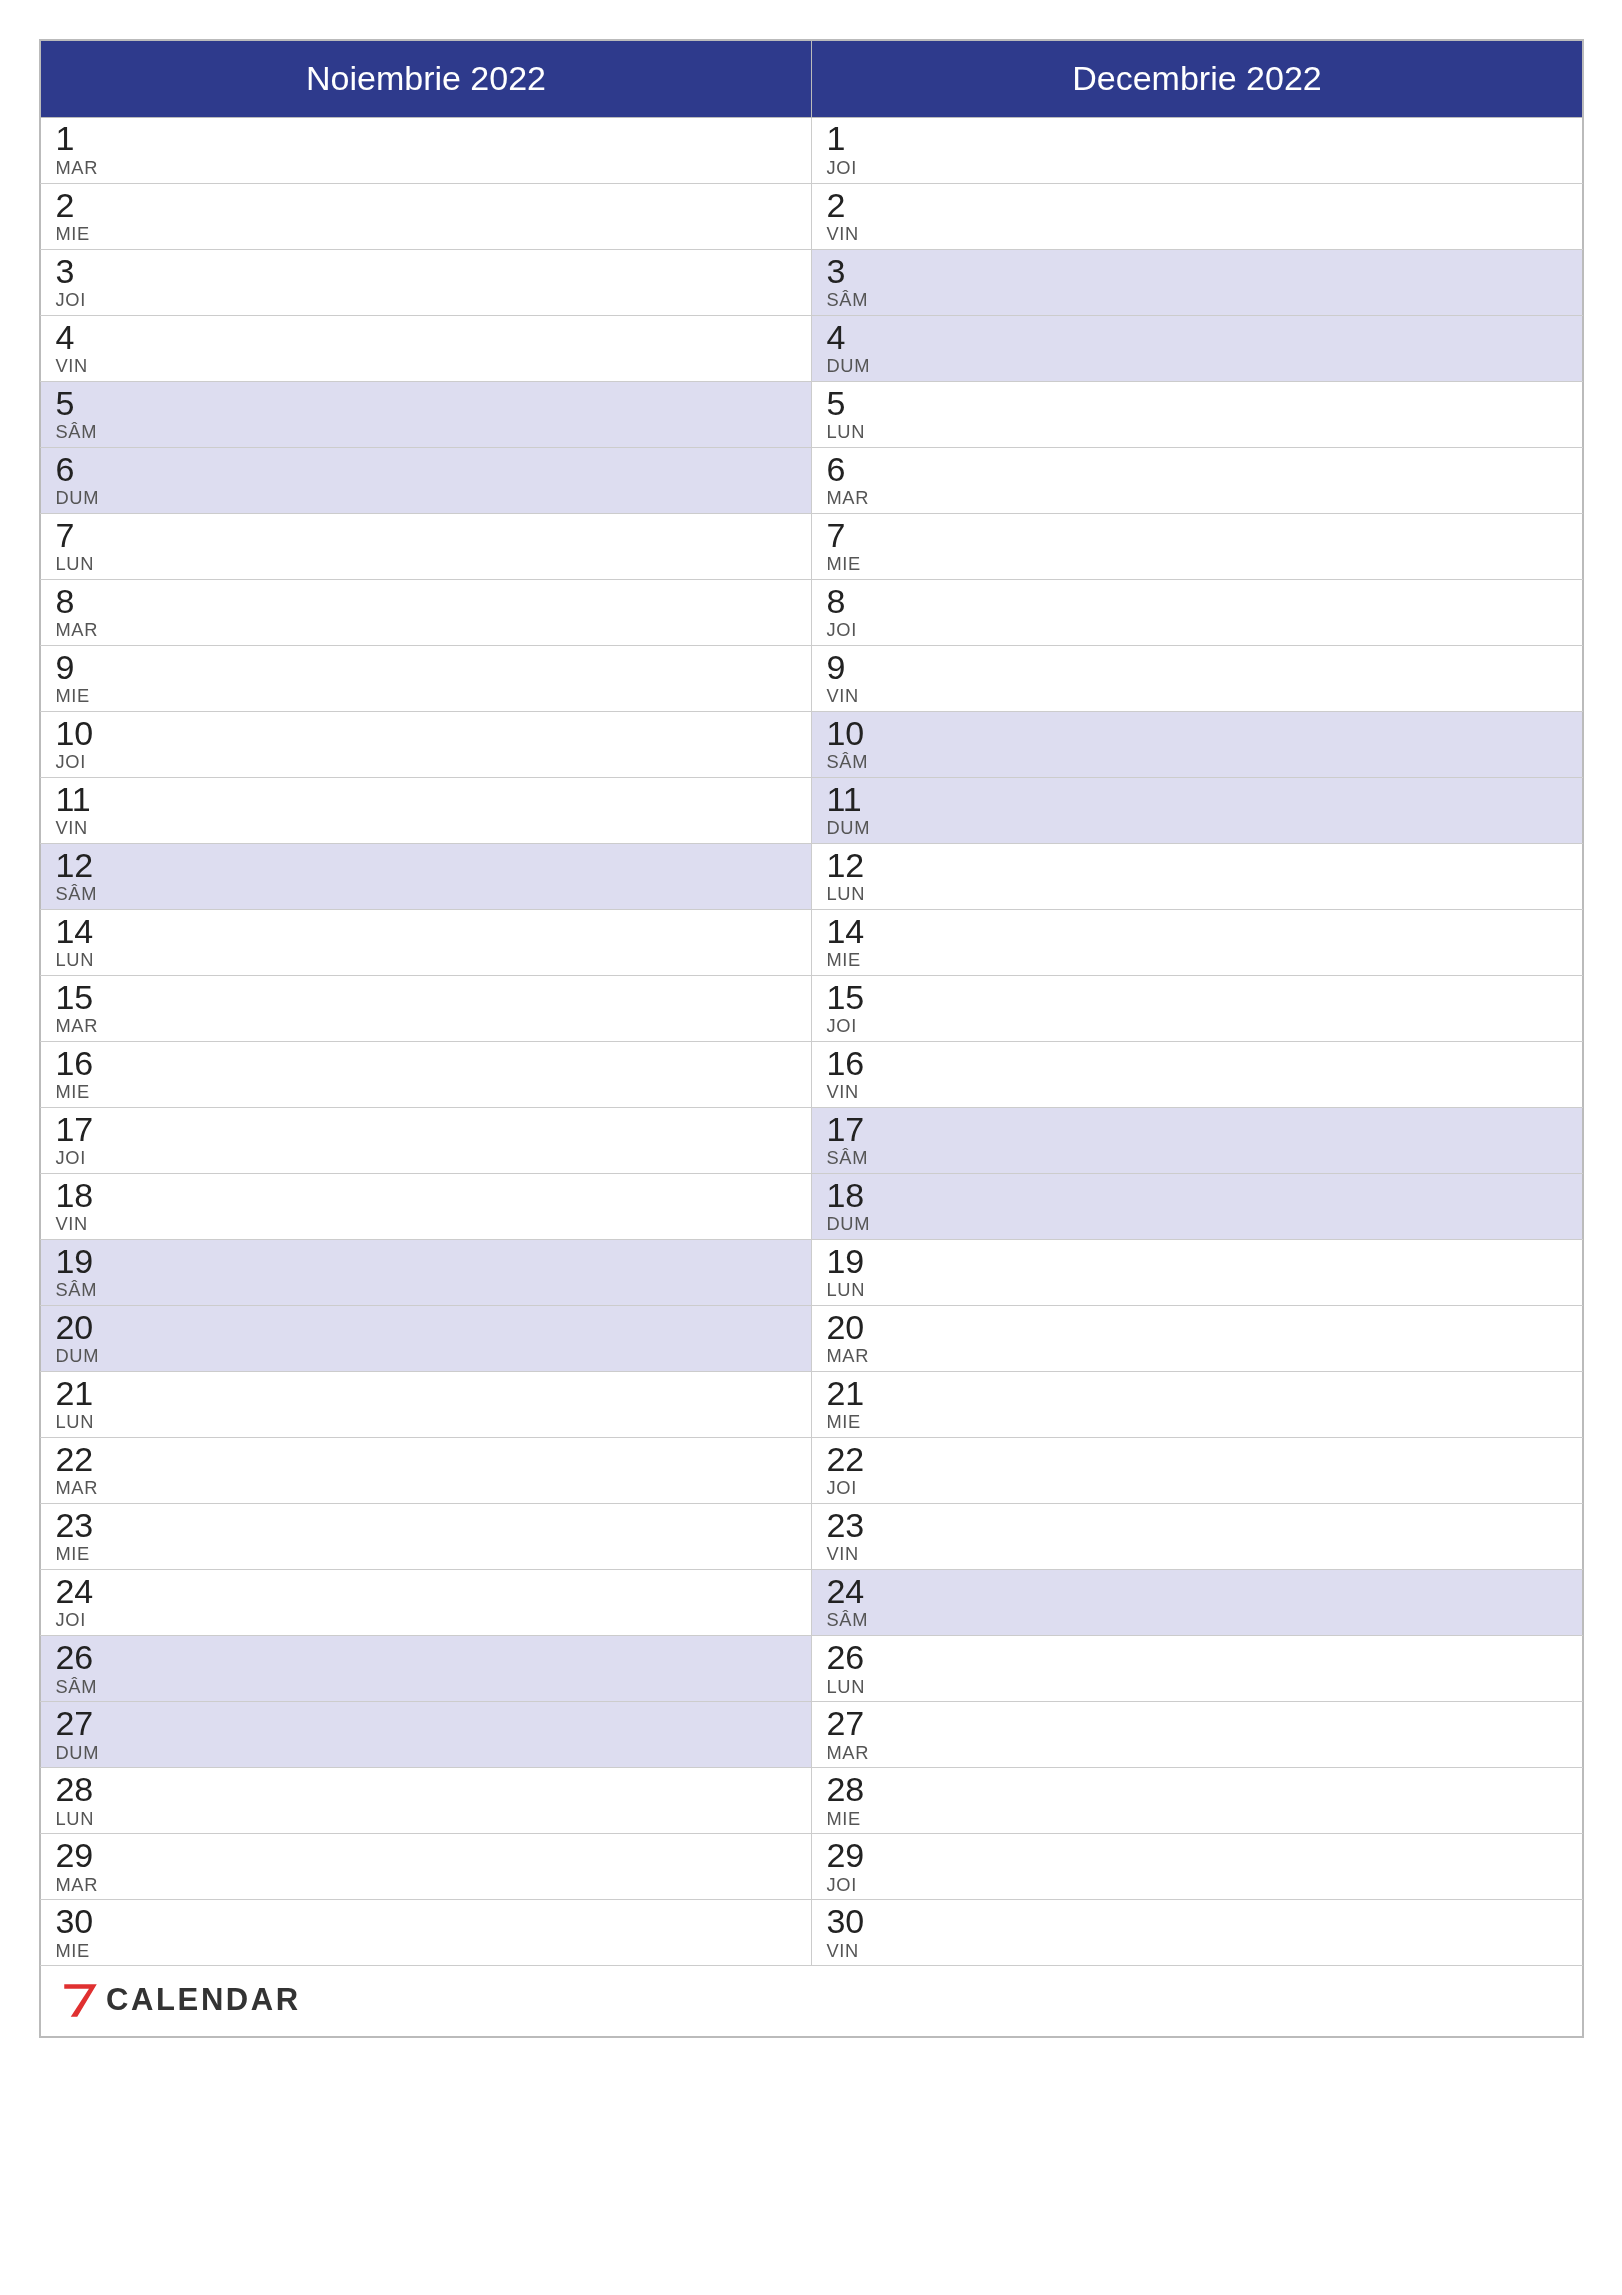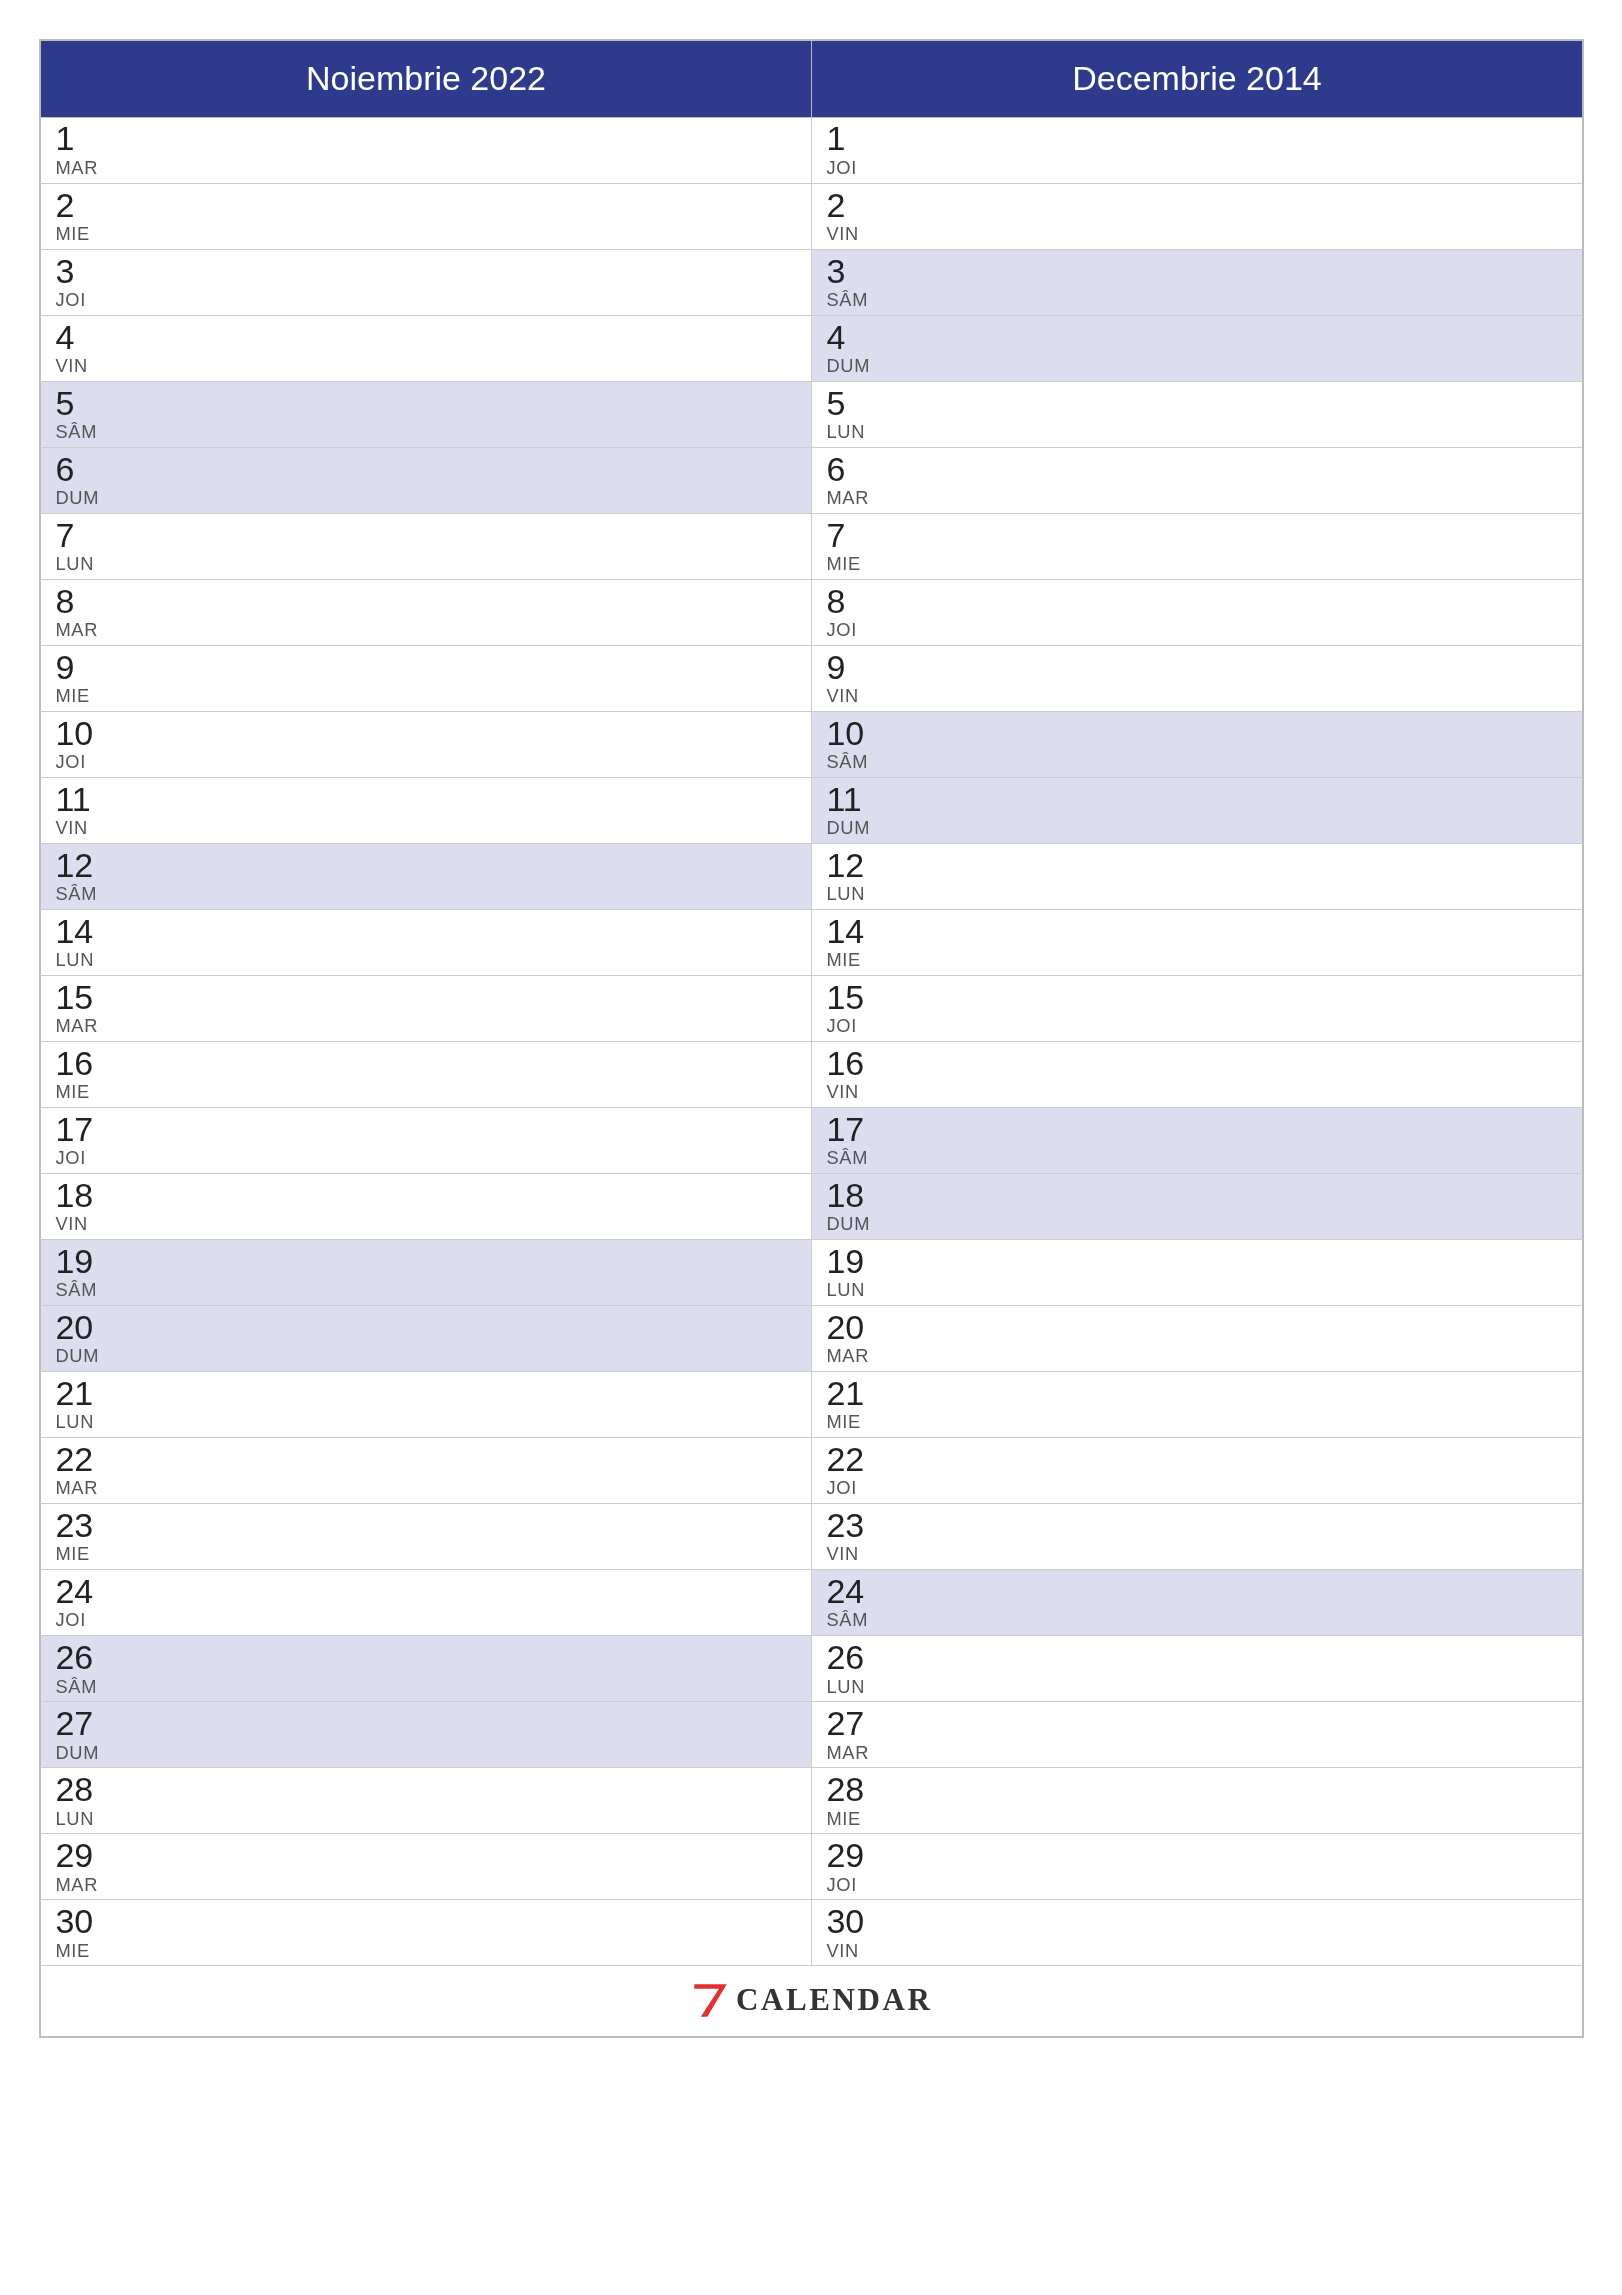--- a/index.html
+++ b/index.html
@@ -96,21 +96,21 @@
     }
   </style>
 </head>
 <body>
 
 <div class="calendar-container">
   <table id="calendar-table">
   <thead>
         <tr class="header-row">
           <th>Noiembrie 2022</th>
-          <th>Decembrie 2014</th>
+          <th>Decembrie 2022</th>
         </tr>
       </thead>
       <tbody>
         <tr class="day-row">
           <td>
             <span class="day-number">1</span>
             <span class="day-name">MAR</span>
           </td>
           <td>
             <span class="day-number">1</span>
@@ -381,21 +381,21 @@
           <td>
             <span class="day-number">30</span>
             <span class="day-name">MIE</span>
           </td>
           <td>
             <span class="day-number">30</span>
             <span class="day-name">VIN</span>
           </td>
         </tr>
         <tr>
-          <td colspan="2" class="footer-row-cell" style="text-align: center; padding: 14.4px 19.6px; border-width: 0.7px 1px 1px; border-style: solid; border-color: rgb(204, 204, 204) rgb(187, 187, 187) rgb(187, 187, 187); font-family: Liberation Serif, serif;">
+          <td colspan="2" class="footer-row-cell" style="padding: 14.4px 19.6px; border-width: 0.7px 1px 1px; border-style: solid; border-color: rgb(204, 204, 204) rgb(187, 187, 187) rgb(187, 187, 187);">
   <span class="footer-logo">
     <svg width="39" height="39" viewBox="0 0 60 60">
       <polygon points="5,5 55,5 25,55 15,55 43,12 5,12" fill="#e03030"></polygon>
     </svg>
     <span class="logo-text" style="font-size:31px; font-weight:bold; color:#333; letter-spacing:2.6px;">CALENDAR</span>
   </span>
 </td>
         </tr>
       </tbody>
     </table>

